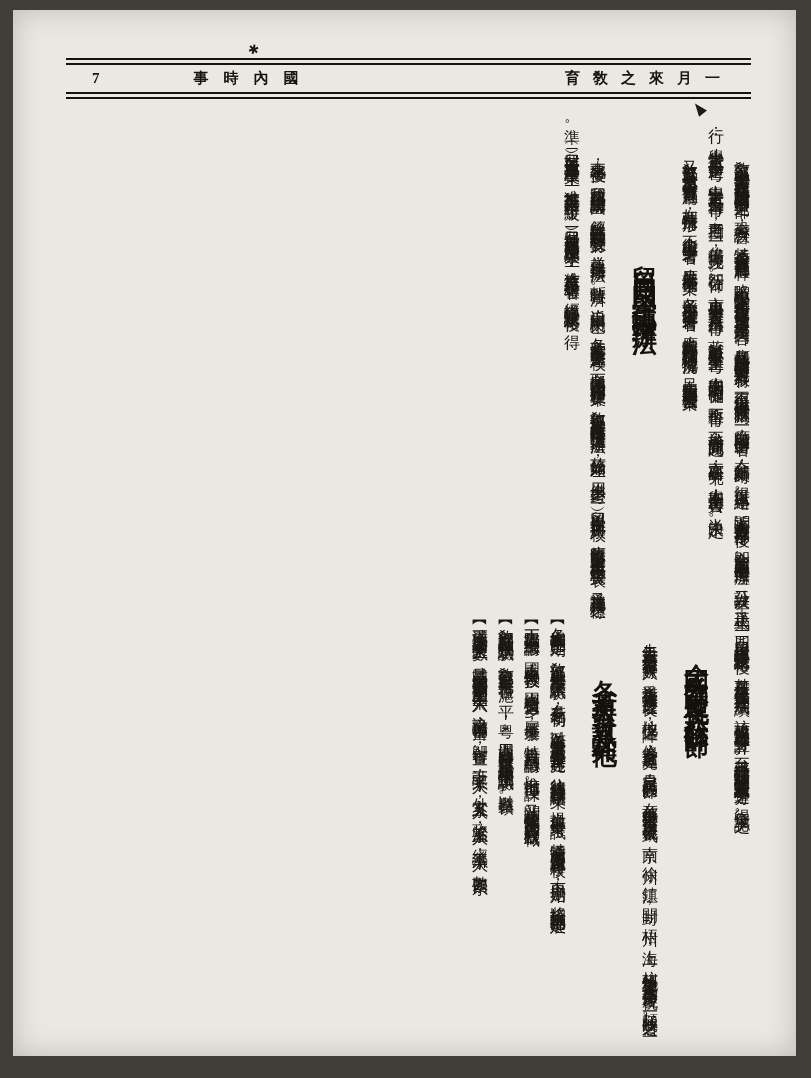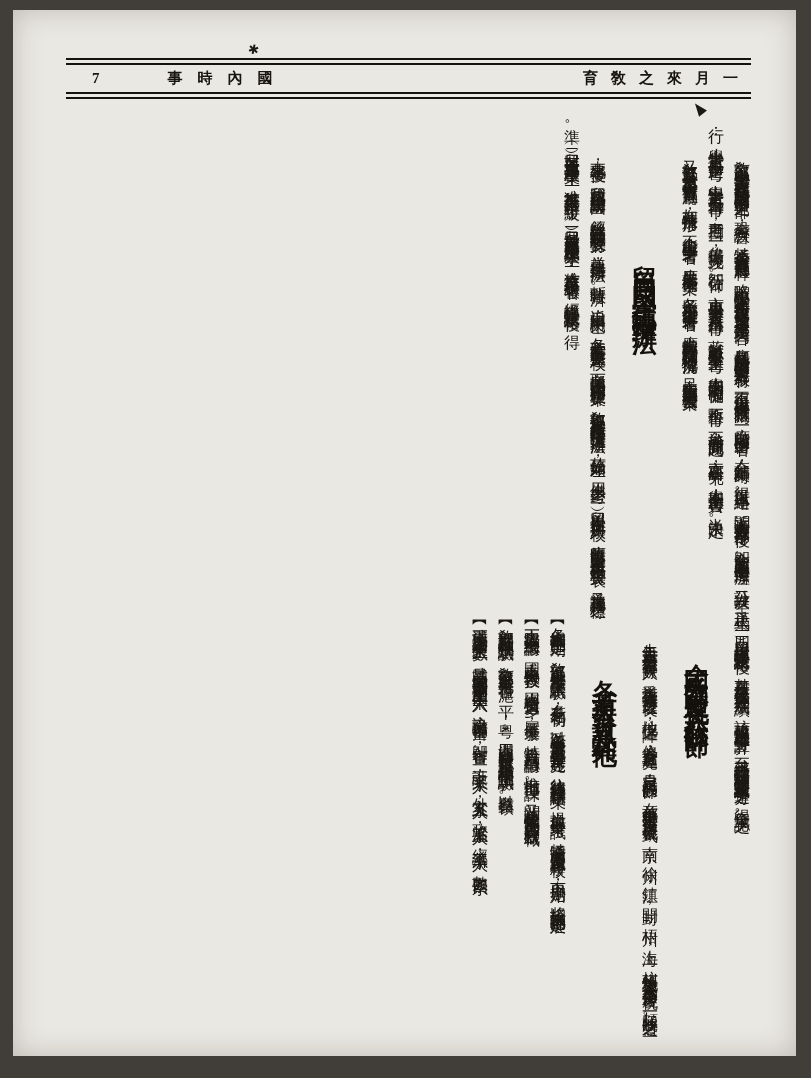--- a/index.html
+++ b/index.html
@@ -23,22 +23,22 @@
     color:#181511;
   }
   .rule{height:2px;background:#151310;}
   .rule + .rule{margin-top:3px;}
   .mast-row{
     display:flex;align-items:center;
     height:27px;
     font-size:15px;font-weight:bold;
   }
   .page-num{margin-left:26px;letter-spacing:2px;font-family:"Liberation Serif",serif;}
-  .mast-left{margin-left:66px;letter-spacing:15px;}
-  .mast-right{margin-left:auto;letter-spacing:13px;}
+  .mast-left{margin-left:92px;letter-spacing:15px;}
+  .mast-right{margin-left:auto;margin-right:18px;letter-spacing:13px;}
   
   .band{
     position:absolute;left:78px;right:56px;
     writing-mode:vertical-rl;
     -webkit-writing-mode:vertical-rl;
     color:#1b1813;
     font-size:16px;
     line-height:26px;
     letter-spacing:1.6px;
     text-align:start;

